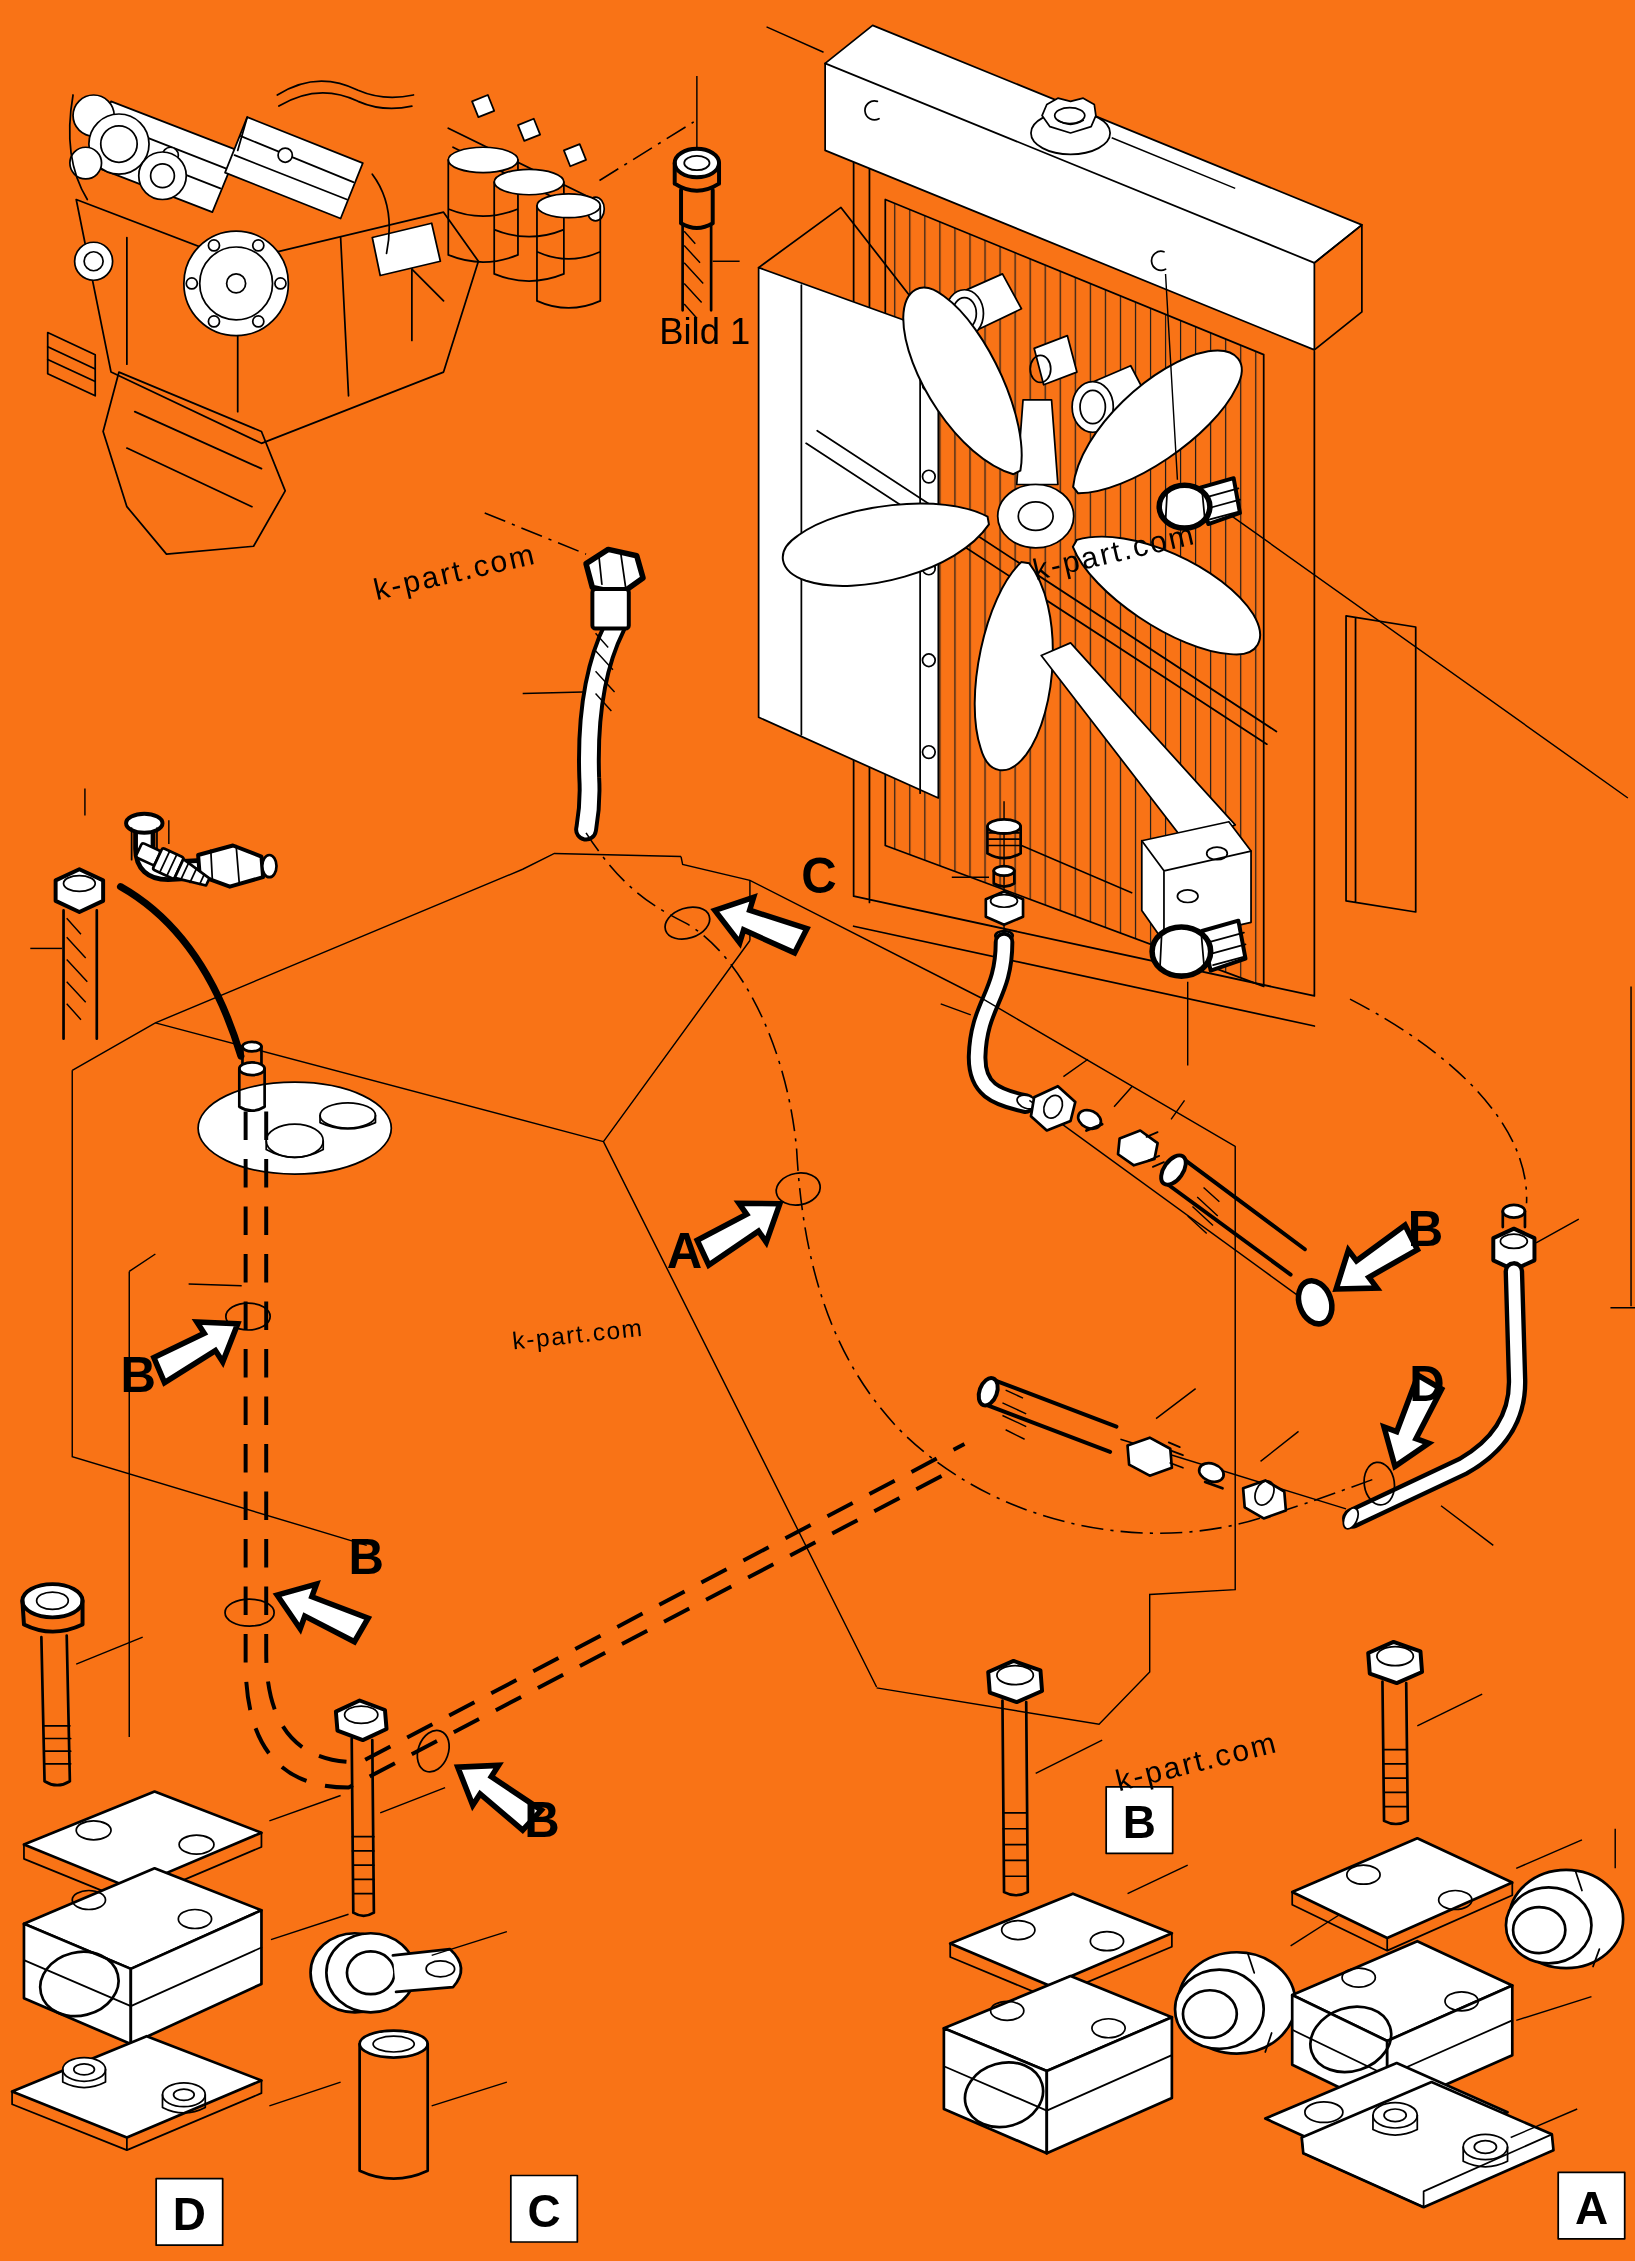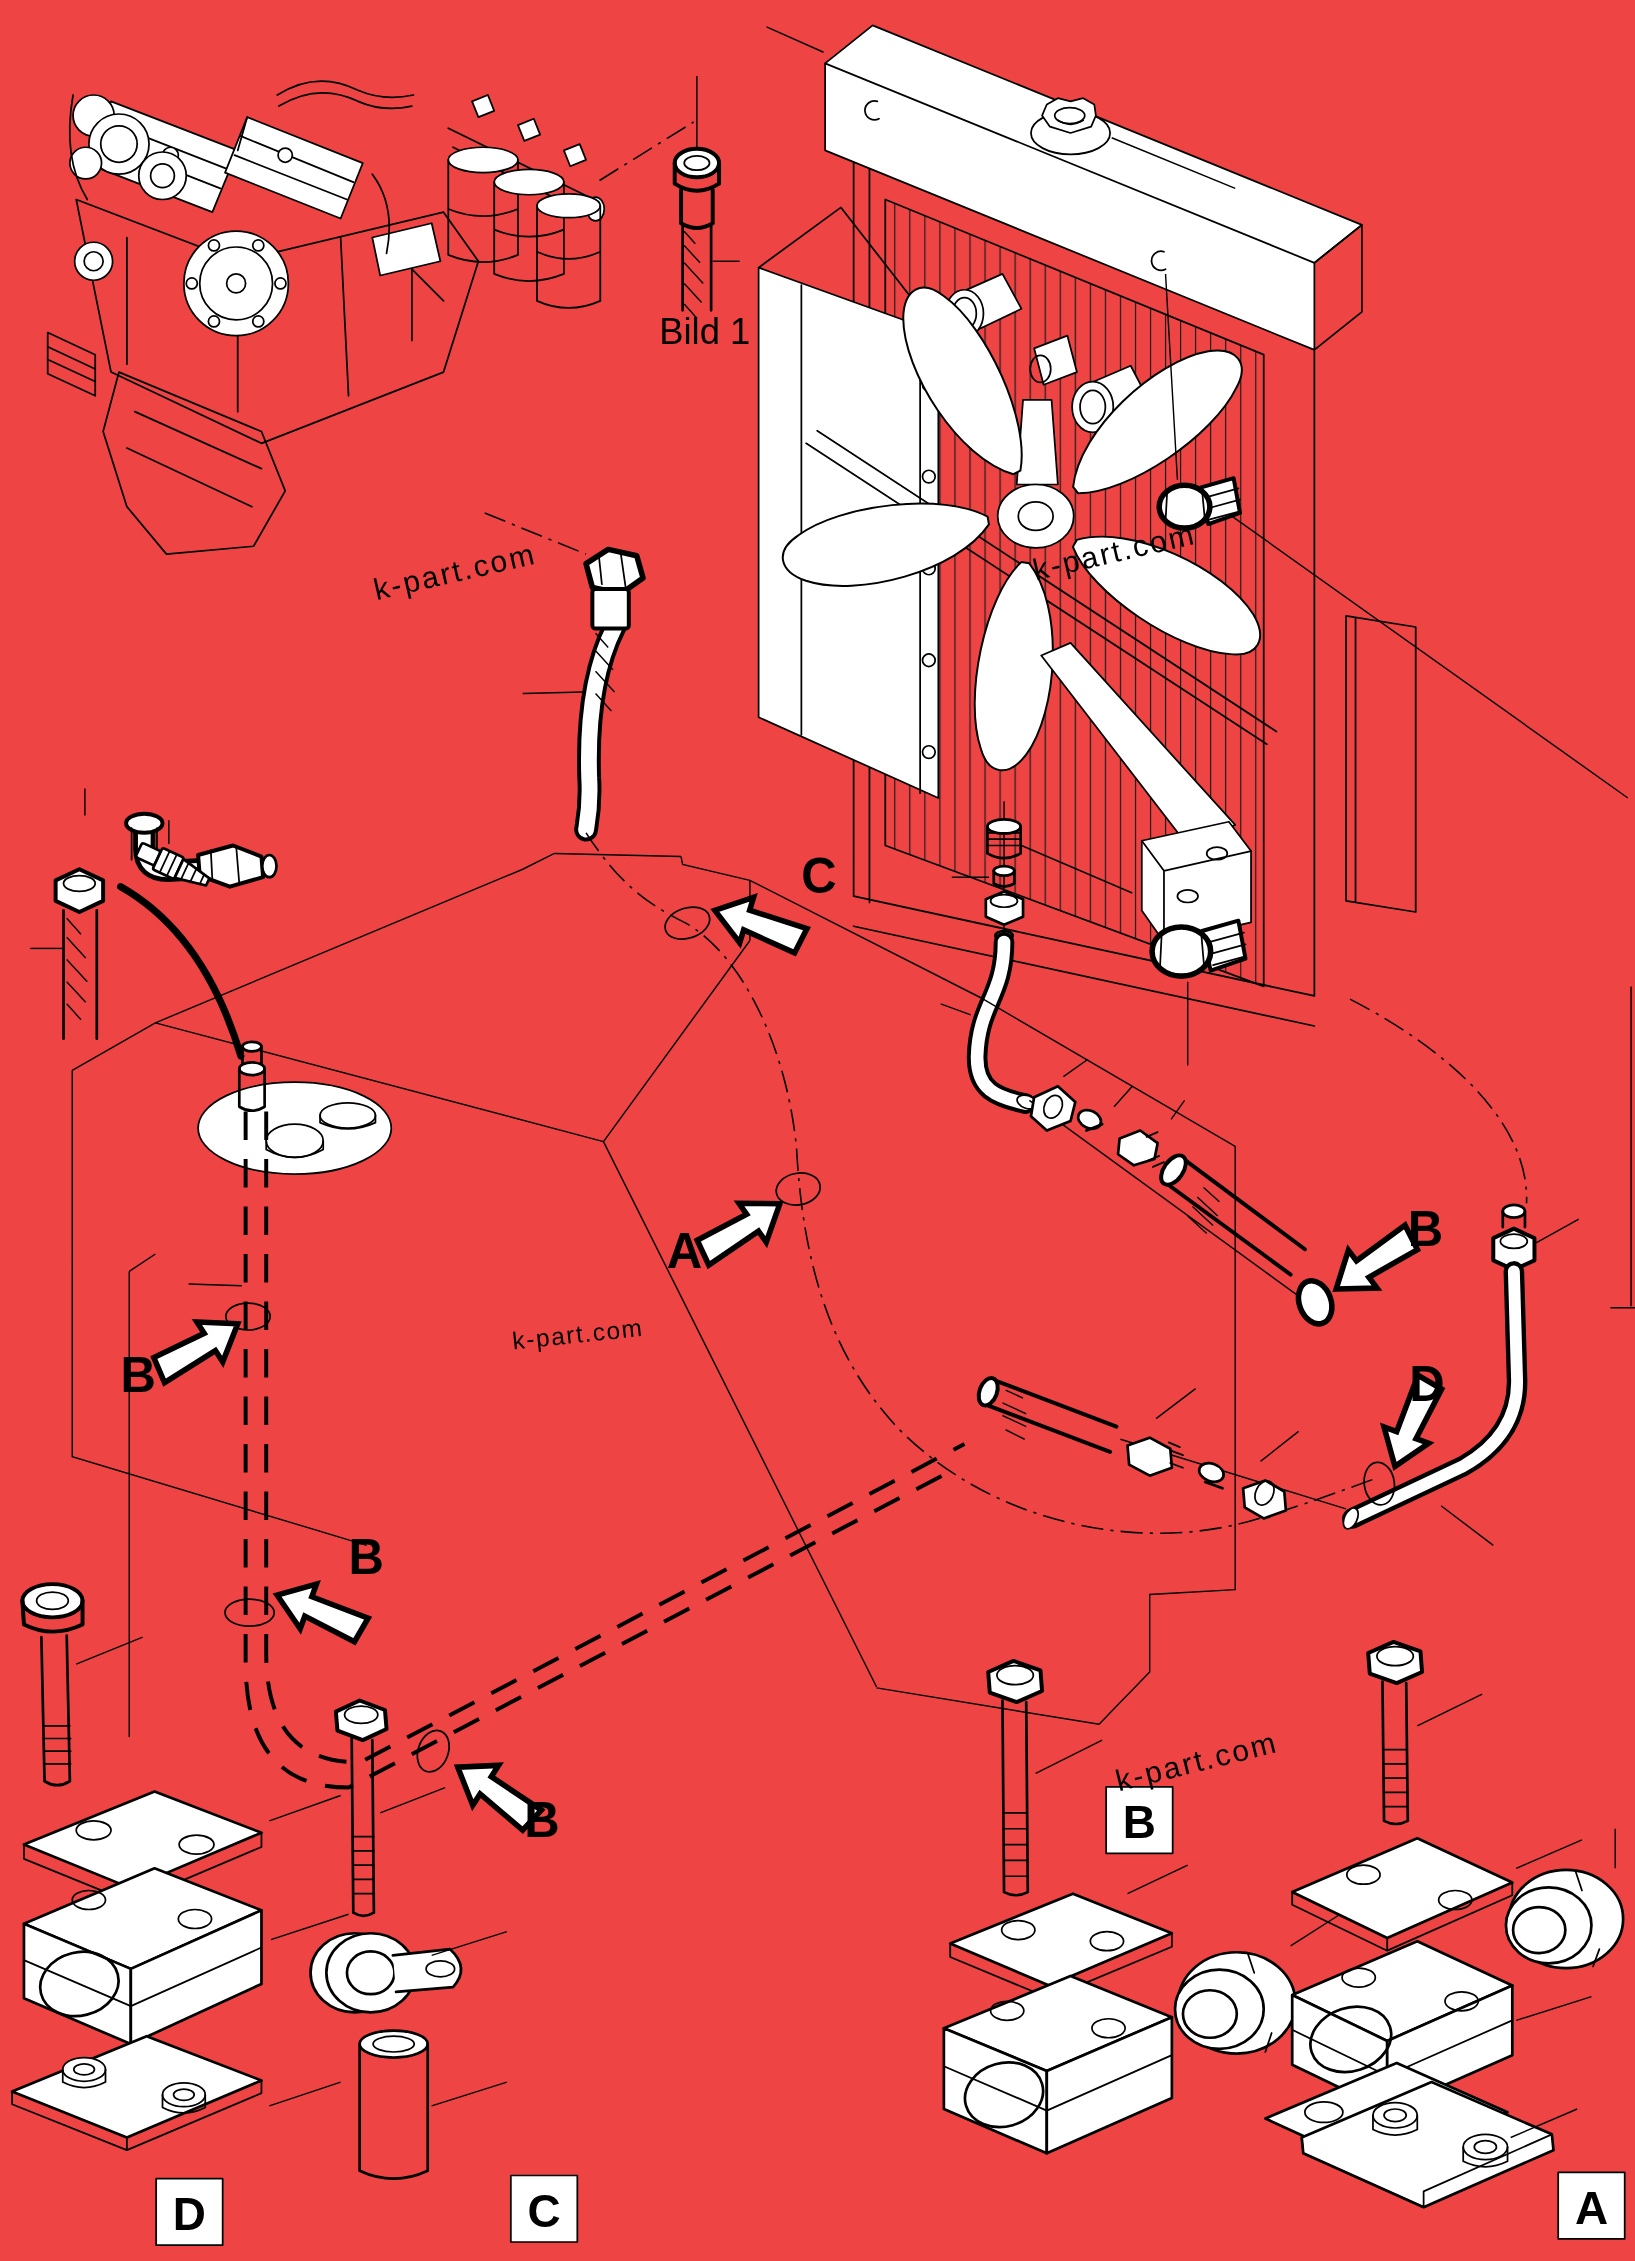--- a/index.html
+++ b/index.html
@@ -1,16 +1,16 @@
 <!DOCTYPE html>
 <html style="font-size:12.7px"><head>
 <meta charset="utf-8">
 <style>
   html,body{margin:0;padding:0;background:#ffffff;}
-  .stage{width:1636px;height:2261px;position:relative;background:#ef4444;}
+  .stage{width:1636px;height:2261px;position:relative;background:#f97316;}
   svg{display:block}
   .ln{stroke:#000;stroke-width:2.2;fill:none;stroke-linecap:round;stroke-linejoin:round}
   .md{stroke:#000;stroke-width:3.4;fill:none;stroke-linecap:round;stroke-linejoin:round}
   .bd{stroke:#000;stroke-width:5;fill:none;stroke-linecap:round;stroke-linejoin:round}
   .xb{stroke:#000;stroke-width:7;fill:none;stroke-linecap:round;stroke-linejoin:round}
   .wf{fill:#fff}
   .dash2{stroke:#000;stroke-width:5;fill:none;stroke-dasharray:36 24;stroke-linecap:butt}
   .dashdot{stroke:#000;stroke-width:2;fill:none;stroke-dasharray:28 9 4 9;stroke-linecap:butt}
   .lead{stroke:#000;stroke-width:1.8;fill:none}
   .arrowhd{fill:#fff;stroke:#000;stroke-width:7;stroke-linejoin:miter}

